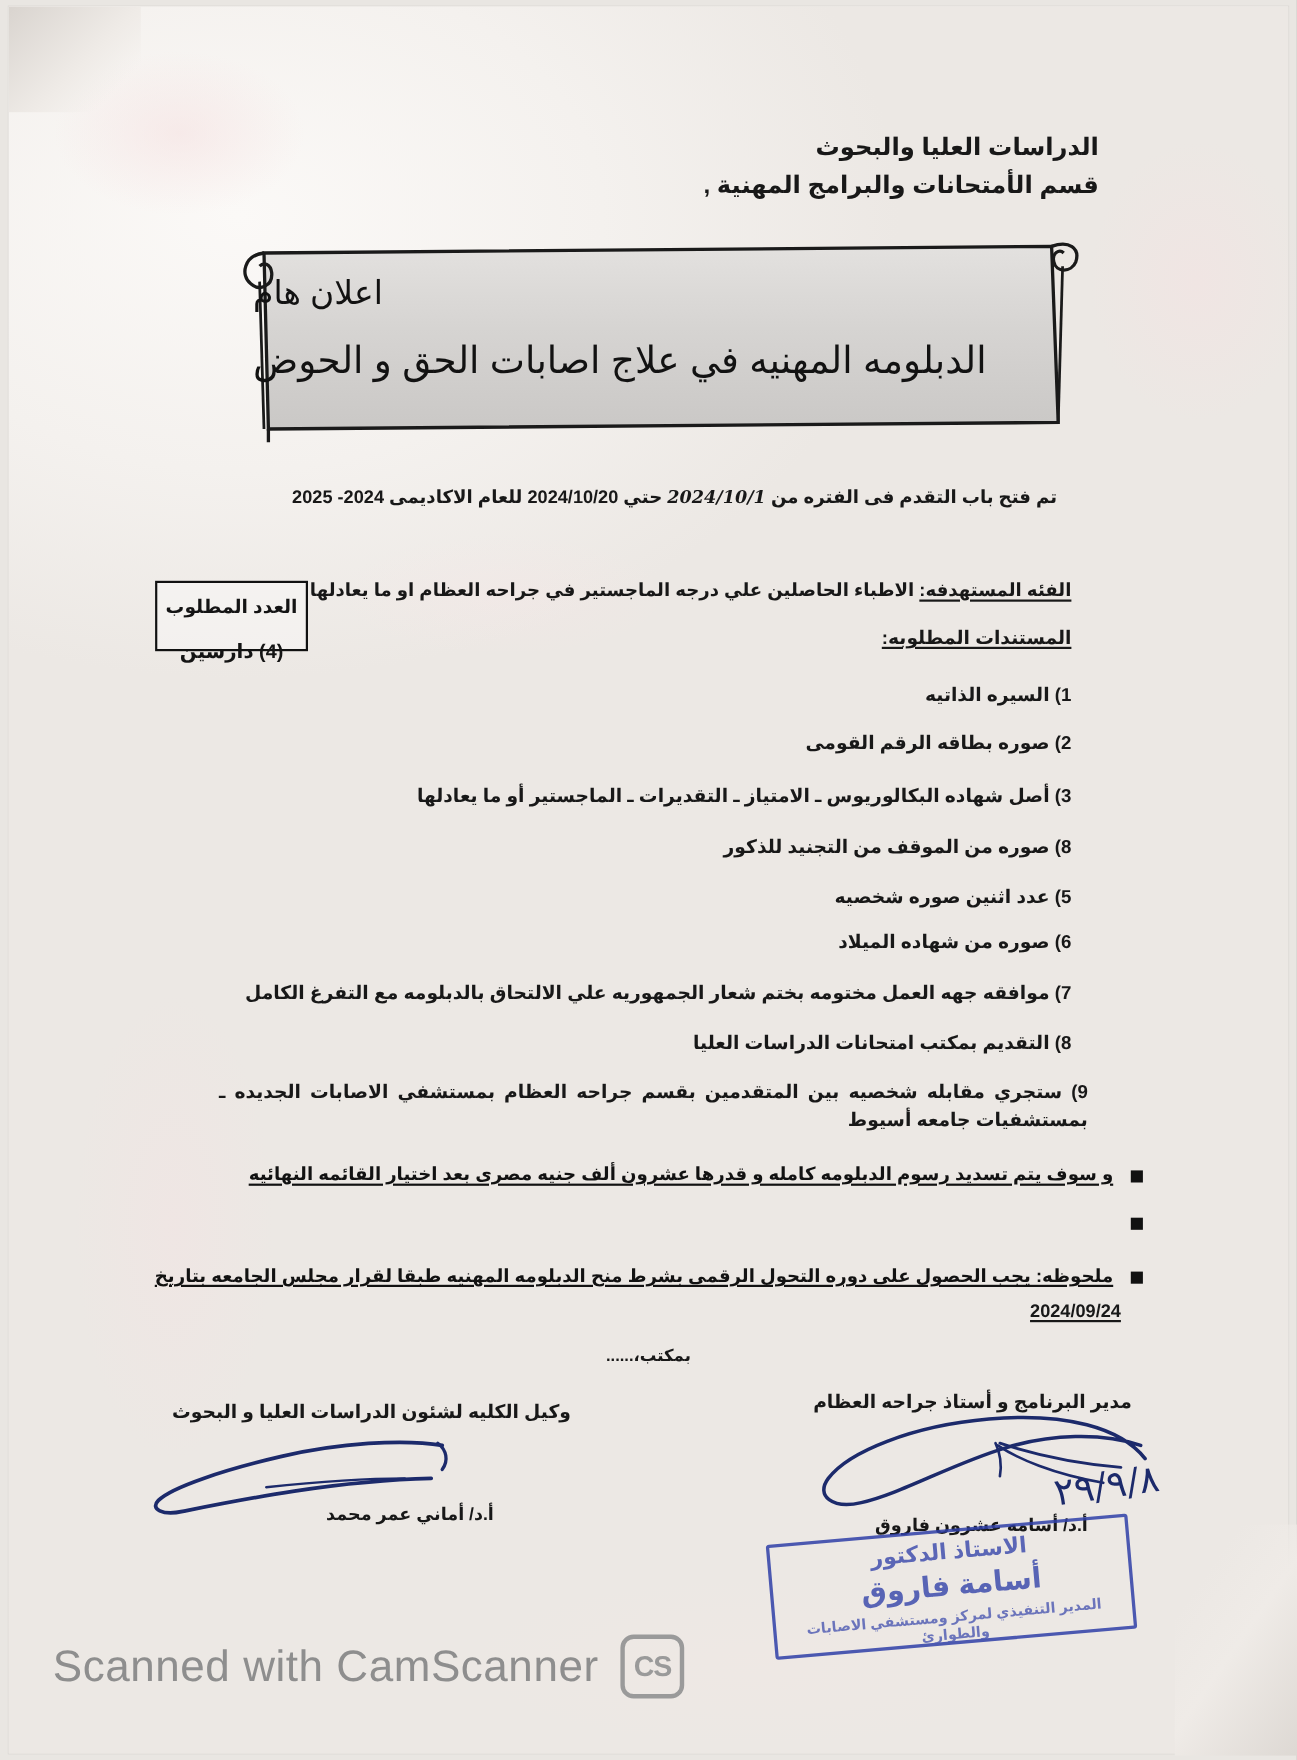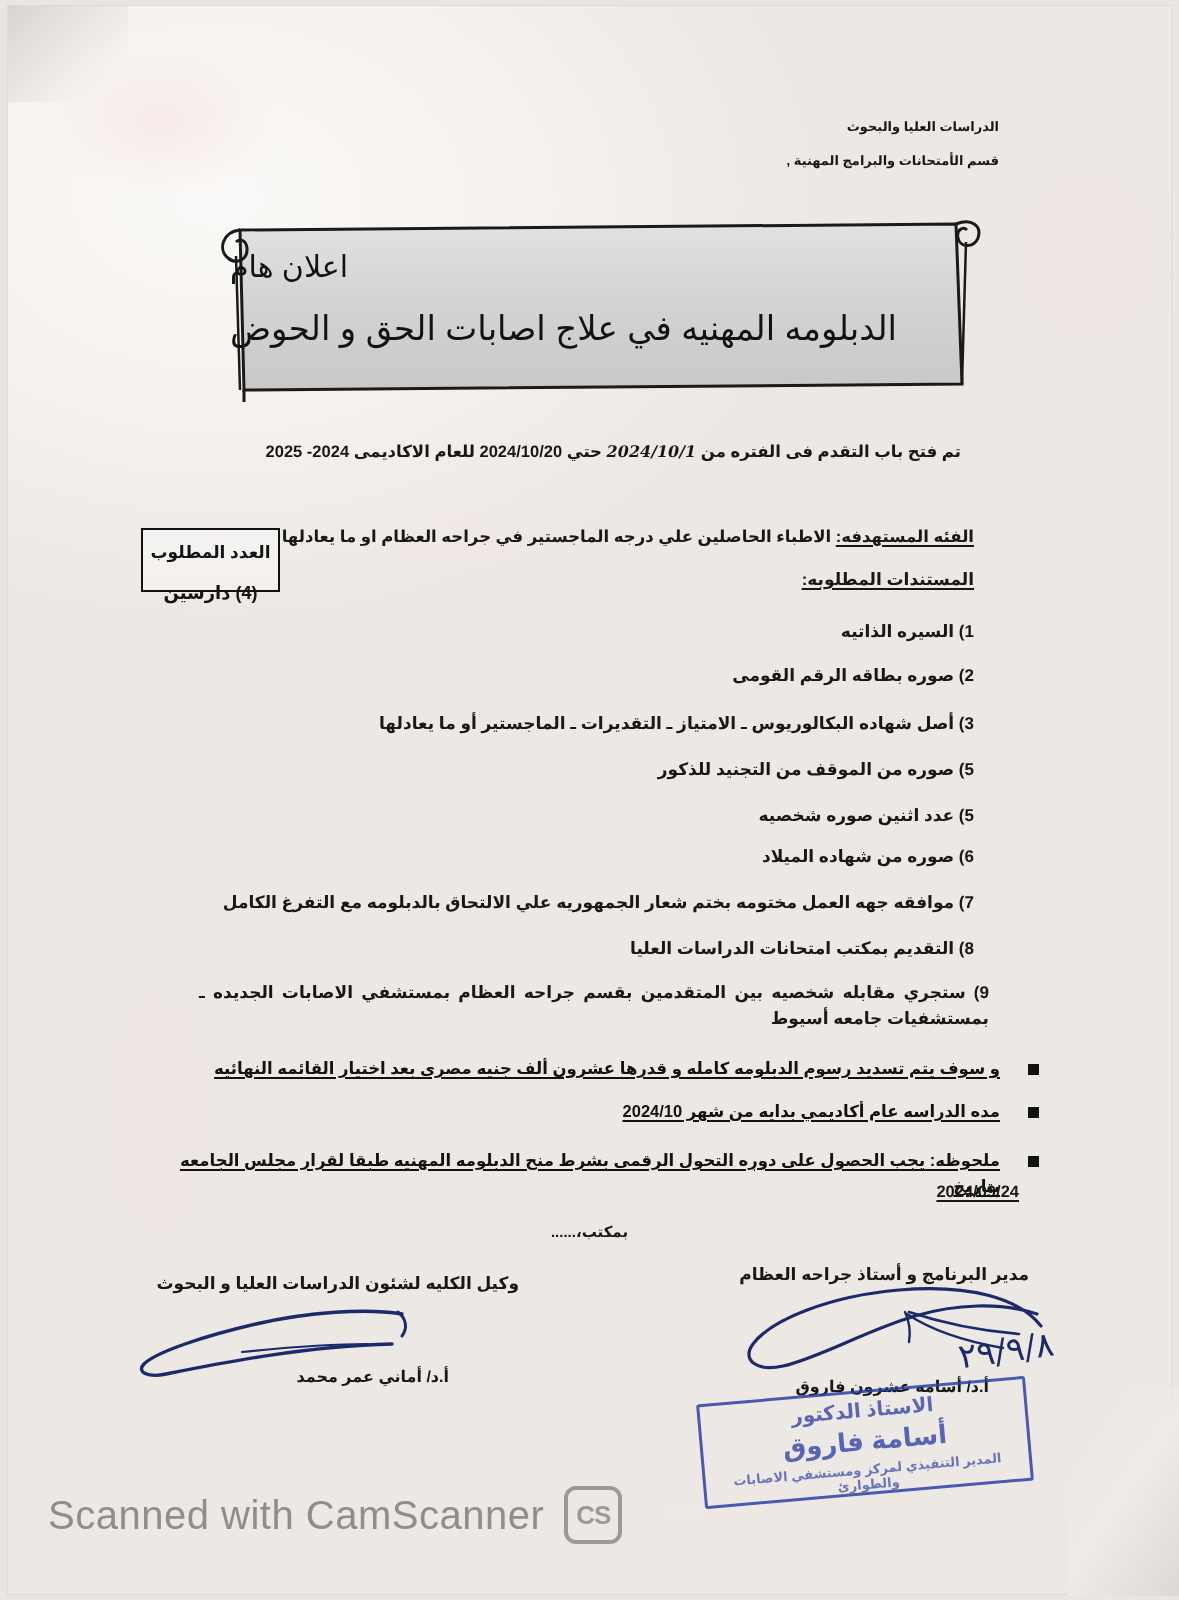--- a/index.html
+++ b/index.html
@@ -50,21 +50,21 @@
     color: #181818;
     font-weight: bold;
     line-height: 1.45;
     white-space: nowrap;
     text-rendering: geometricPrecision;
   }
   .wrapt { white-space: normal; }
   .ul { text-decoration: underline; text-underline-offset: 3px; text-decoration-thickness: 2px; }
 
   
-  .head-line { font-size: 13px; letter-spacing: .2px; }
+  .head-line { font-size: 22px; letter-spacing: .2px; }
 
   
   .ribbon-wrap { position: absolute; left: 214px; top: 216px; width: 768px; height: 190px; }
   .ribbon-wrap svg { display: block; width: 100%; height: 100%; }
   .ribbon-text { position: absolute; left: 16px; width: 100%; text-align: left; color: #121212; font-weight: normal; }
   .rt1 { top: 33px; font-size: 30px; }
   .rt2 { top: 92px; font-size: 34px; }
 
   
   .count-box {
@@ -75,21 +75,21 @@
     background: rgba(255,255,255,0.35);
   }
   .count-box .cb-line { position: absolute; width: 100%; text-align: center; font-weight: bold; color: #141414; }
   .cb1 { top: 12px; font-size: 17px; }
   .cb2 { top: 52px; font-size: 18px; }
 
   
   .doc-item { font-size: 17px; }
 
   
-  .bullet-row { position: absolute; display: flex; flex-direction: row; align-items: flex-start; gap: 28px; }
+  .bullet-row { position: absolute; display: flex; flex-direction: row; align-items: flex-start; gap: 16px; }
   .bullet-sq { width: 11px; height: 11px; background: #111; margin-top: 9px; flex: 0 0 auto; }
   .bullet-txt { font-size: 16.5px; font-weight: bold; color: #121212; line-height: 1.6; }
 
   
   .sig-title { font-size: 17px; }
   .sig-name  { font-size: 16px; }
   .approve   { font-size: 15px; }
 
   .sig-svg { position: absolute; pointer-events: none; }
 
@@ -205,35 +205,34 @@
   <div class="txt" style="right:205px; top:526px; font-size:16.5px;">
     <span class="ul">الفئه المستهدفه:</span>
     <span>الاطباء الحاصلين علي درجه الماجستير في جراحه العظام او ما يعادلها</span>
   </div>
 
   <div class="txt ul" style="right:205px; top:568px; font-size:17px;">المستندات المطلوبه:</div>
 
   <div class="txt doc-item" style="right:205px; top:620px;">1) السيره الذاتيه</div>
   <div class="txt doc-item" style="right:205px; top:664px;margin-left:31px;">2) صوره بطاقه الرقم القومى</div>
   <div class="txt doc-item" style="right:205px; top:712px;">3) أصل شهاده البكالوريوس ـ الامتياز ـ التقديرات ـ الماجستير أو ما يعادلها</div>
-  <div class="txt doc-item" style="right:205px; top:758px;">5) صوره من الموقف من التجنيد للذكور</div>
+  <div class="txt doc-item" style="right:205px; top:758px;">8) صوره من الموقف من التجنيد للذكور</div>
   <div class="txt doc-item" style="right:205px; top:804px;">5) عدد اثنين صوره شخصيه</div>
   <div class="txt doc-item" style="right:205px; top:845px;">6) صوره من شهاده الميلاد</div>
   <div class="txt doc-item" style="right:205px; top:891px;">7) موافقه جهه العمل مختومه بختم شعار الجمهوريه علي الالتحاق بالدبلومه مع التفرغ الكامل</div>
   <div class="txt doc-item" style="right:205px; top:937px;">8) التقديم بمكتب امتحانات الدراسات العليا</div>
   <div class="txt doc-item wrapt" style="right:190px; top:980px; width:790px; line-height:1.55; text-align:justify;">9) ستجري مقابله شخصيه بين المتقدمين بقسم جراحه العظام بمستشفي الاصابات الجديده ـ بمستشفيات جامعه أسيوط</div>
 
   <div class="bullet-row" style="right:140px; top:1055px; width:890px;">
     <div class="bullet-sq"></div>
     <div class="bullet-txt ul">و سوف يتم تسديد رسوم الدبلومه كامله و قدرها عشرون ألف جنيه مصرى بعد اختيار القائمه النهائيه</div>
   </div>
 
   <div class="bullet-row" style="right:140px; top:1098px; width:890px;">
     <div class="bullet-sq"></div>
-    <div class="bullet-txt ul">مده الدراسه عام أكاديمي بدايه من شهر 2024/10</div>
   </div>
 
   <div class="bullet-row" style="right:140px; top:1147px; width:900px;">
     <div class="bullet-sq"></div>
     <div class="bullet-txt ul">ملحوظه: يجب الحصول على دوره التحول الرقمى بشرط منح الدبلومه المهنيه طبقا لقرار مجلس الجامعه بتاريخ</div>
   </div>
   <div class="txt ul" style="right:160px; top:1181px; font-size:16.5px;">2024/09/24</div>
 
   <div class="txt approve" style="left:0; width:100%; text-align:center; top:1222px;">بمكتب،......</div>
 

